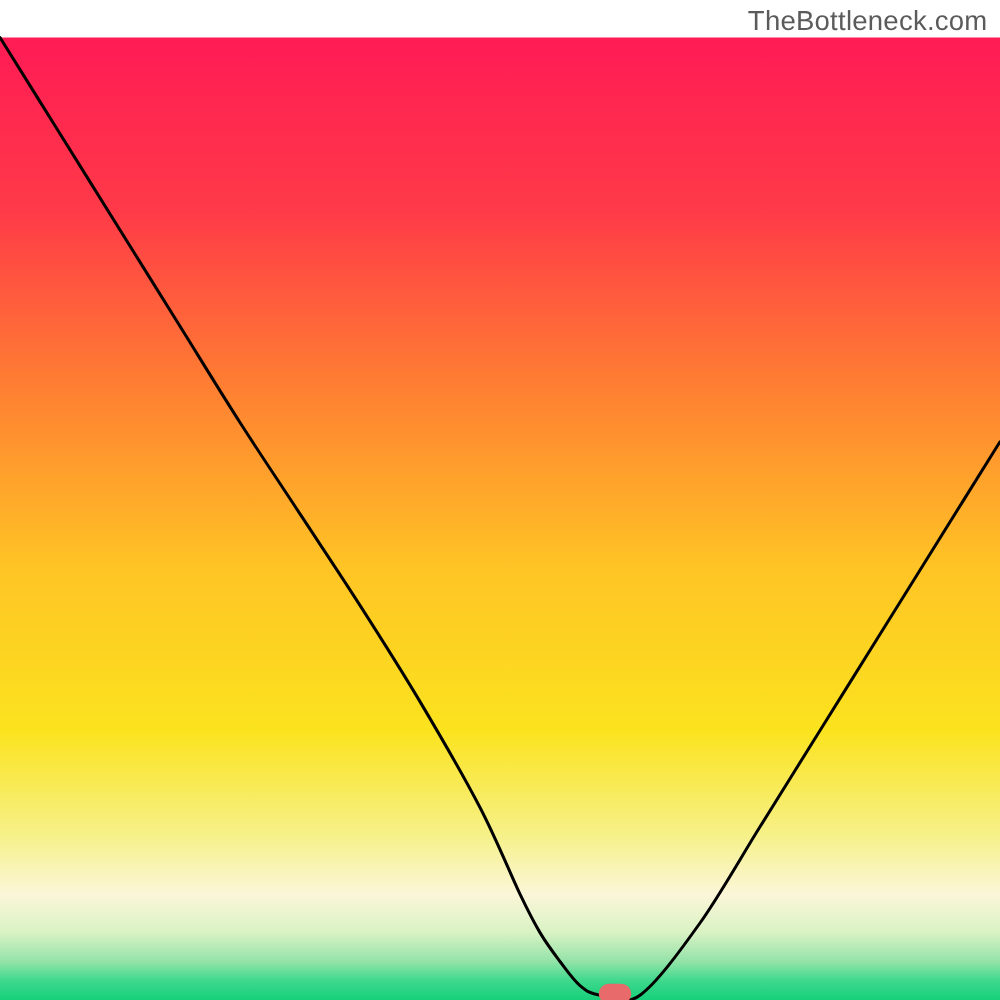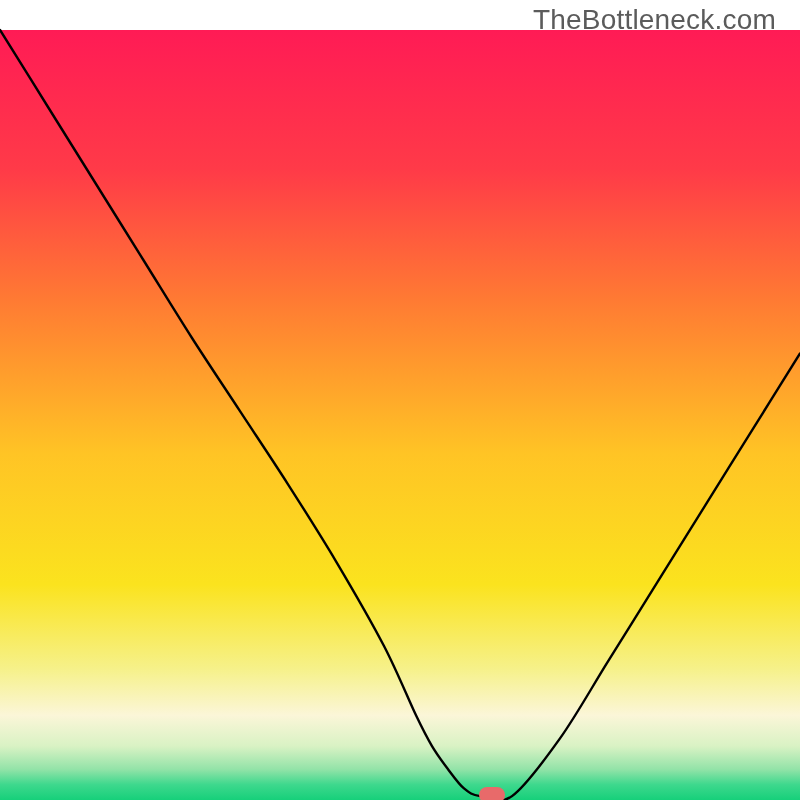--- a/index.html
+++ b/index.html
@@ -15,22 +15,22 @@
     position: relative;
     width: 800px;
     height: 800px;
   }
   svg {
     display: block;
   }
   .watermark {
     position: absolute;
     top: 4px;
-    right: 24px;
-    font-size: 28px;
+    right: 10px;
+    font-size: 22px;
     font-weight: 400;
     color: #5b5b5b;
     letter-spacing: 0.2px;
     user-select: none;
   }
   .marker {
     position: absolute;
     width: 26px;
     height: 16px;
     border-radius: 8px;

